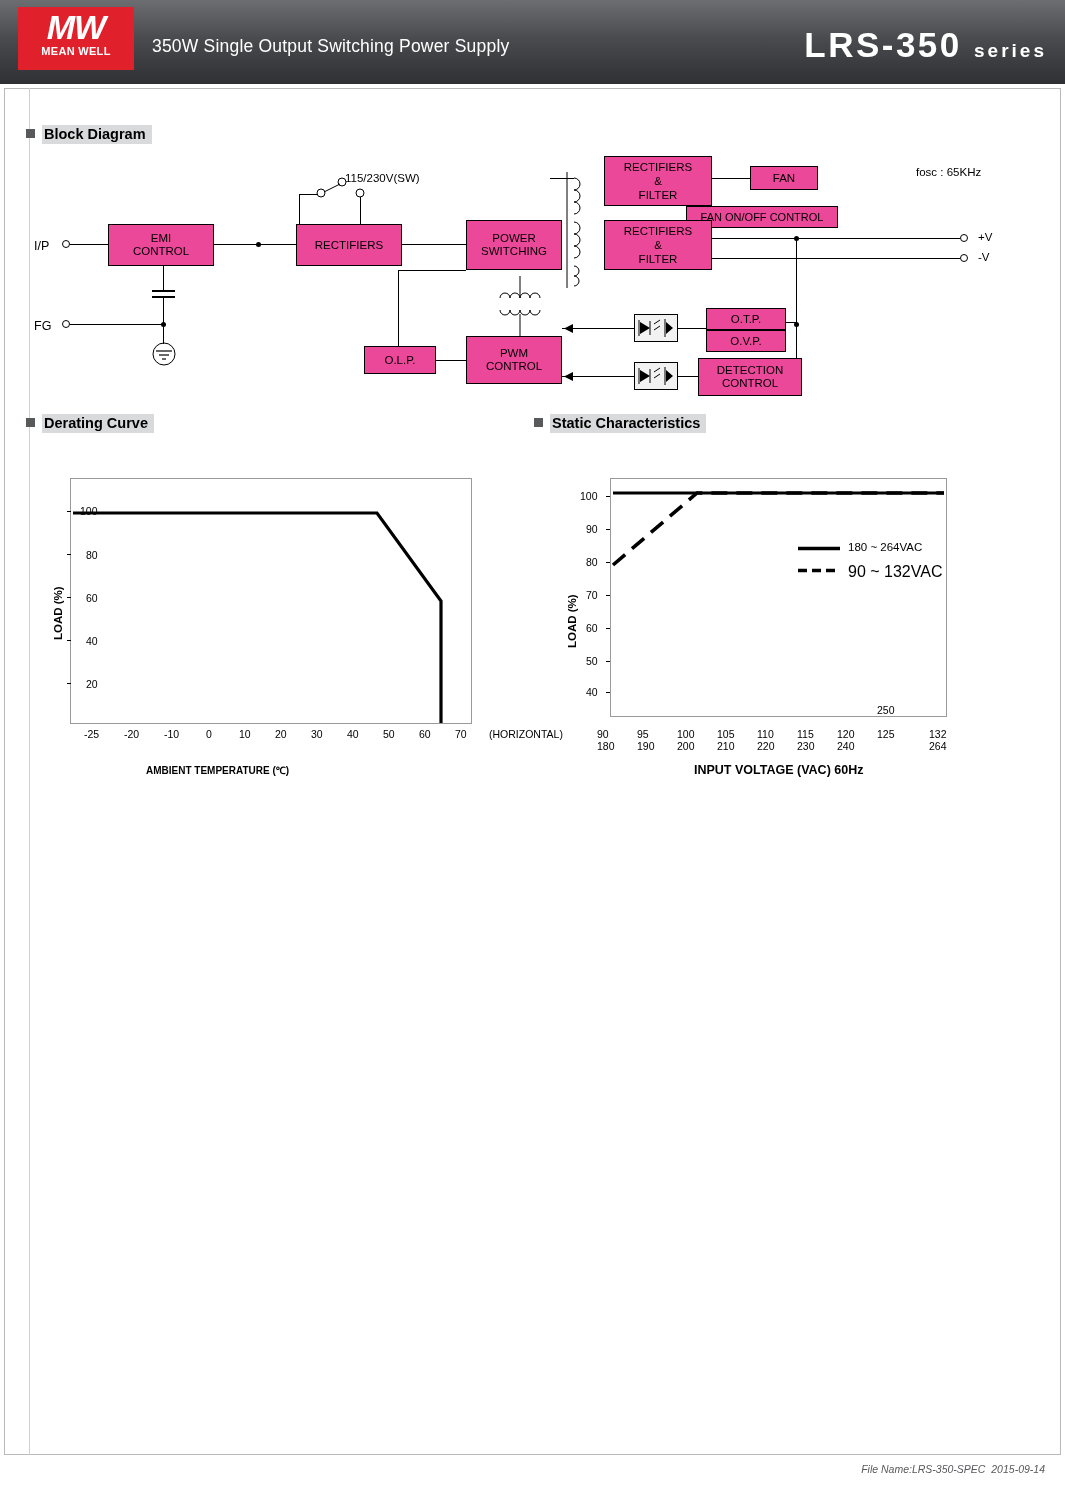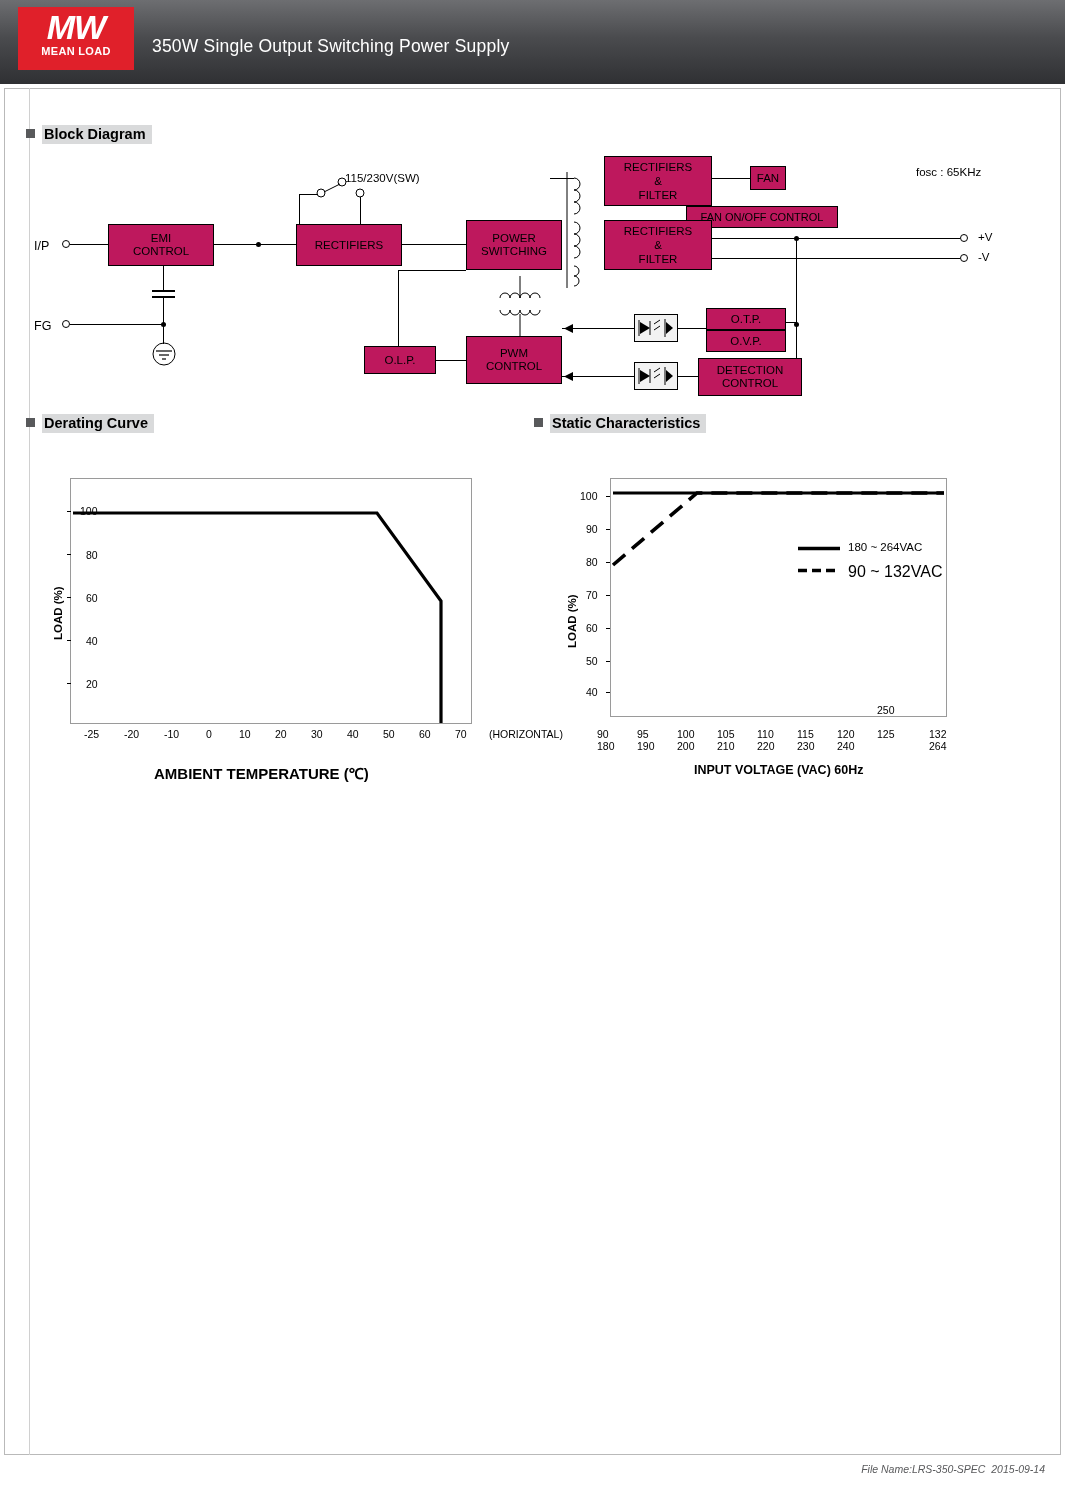--- a/index.html
+++ b/index.html
@@ -117,21 +117,21 @@
 
   
   .bd {
     position: absolute;
     left: 30px; top: 150px;
     width: 1030px; height: 260px;
   }
   .box {
     position: absolute;
     border: 1px solid #000;
-    background: #be185d;
+    background: #ec4899;
     box-sizing: border-box;
     font-size: 11.5px;
     line-height: 13px;
     text-align: center;
     display: flex;
     align-items: center;
     justify-content: center;
     color: #000;
     white-space: pre-line;
   }
@@ -213,23 +213,27 @@
   svg { display: block; }
 </style>
 </head>
 <body>
 
 <div class="page">
 
   <div class="header">
     <div class="logo-box">
       <div class="logo-mw">MW</div>
-      <div class="logo-sub">MEAN LOAD</div>
+      <div class="logo-sub">MEAN WELL</div>
     </div>
     <div class="header-title">350W Single Output Switching Power Supply</div>
+    <div class="header-model">
+      <span>LRS-350</span>
+      <span class="series">series</span>
+    </div>
   </div>
 
   <div class="frame"></div>
   <div class="frame-left"></div>
 
   <div class="sec-title" style="left:26px; top:126px;">
     <span class="sq"></span><span class="txt">Block Diagram</span>
   </div>
 
   <div class="bd">
@@ -287,21 +291,21 @@
       <path d="M12 52 a6 6 0 1 1 0 12 a6 6 0 1 1 0 12 a6 6 0 1 1 0 12" fill="none" stroke="#000" stroke-width="1"></path>
       <path d="M12 96 a5 5 0 1 1 0 10 a5 5 0 1 1 0 10" fill="none" stroke="#000" stroke-width="1"></path>
     </svg>
     <div class="hline" style="left:520px; top:28px; width:24px;"></div>
 
     <div class="box" style="left:574px; top:6px; width:108px; height:50px; line-height:14px;">RECTIFIERS
 &amp;
 FILTER</div>
 
     <div class="hline" style="left:682px; top:28px; width:38px;"></div>
-    <div class="box" style="left:720px; top:16px; width:36px; height:24px;text-align:right;">FAN</div>
+    <div class="box" style="left:720px; top:16px; width:68px; height:24px;text-align:right;">FAN</div>
 
     <div class="box" style="left:656px; top:56px; width:152px; height:22px; font-size:11px;">FAN ON/OFF CONTROL</div>
 
     <div class="box" style="left:574px; top:70px; width:108px; height:50px; line-height:14px;">RECTIFIERS
 &amp;
 FILTER</div>
 
     <div class="hline" style="left:682px; top:88px; width:248px;"></div>
     <div class="term" style="left:930px; top:84px;"></div>
     <div class="lbl" style="left:948px; top:81px;">+V</div>
@@ -403,21 +407,21 @@
     <div class="axis-lbl" style="left:239px; top:728px;text-align:right;">10</div>
     <div class="axis-lbl" style="left:275px; top:728px;">20</div>
     <div class="axis-lbl" style="left:311px; top:728px;">30</div>
     <div class="axis-lbl" style="left:347px; top:728px;">40</div>
     <div class="axis-lbl" style="left:383px; top:728px;">50</div>
     <div class="axis-lbl" style="left:419px; top:728px;">60</div>
     <div class="axis-lbl" style="left:455px; top:728px;">70</div>
     <div class="axis-lbl" style="left:489px; top:728px;">(HORIZONTAL)</div>
 
     <div class="vert-name" style="left:52px; top:640px;">LOAD (%)</div>
-    <div class="axis-name" style="left:154px; top:763px; font-size:15px;">AMBIENT TEMPERATURE (℃)</div>
+    <div class="axis-name" style="left:146px; top:763px; font-size:10px;">AMBIENT TEMPERATURE (℃)</div>
   </div>
 
   <div class="sec-title" style="left:534px; top:415px;">
     <span class="sq"></span><span class="txt">Static Characteristics</span>
   </div>
 
   <div>
     <div class="chart-box" style="left:610px; top:478px; width:337px; height:239px;">
       <svg width="335" height="237" viewBox="0 0 335 237">
 

